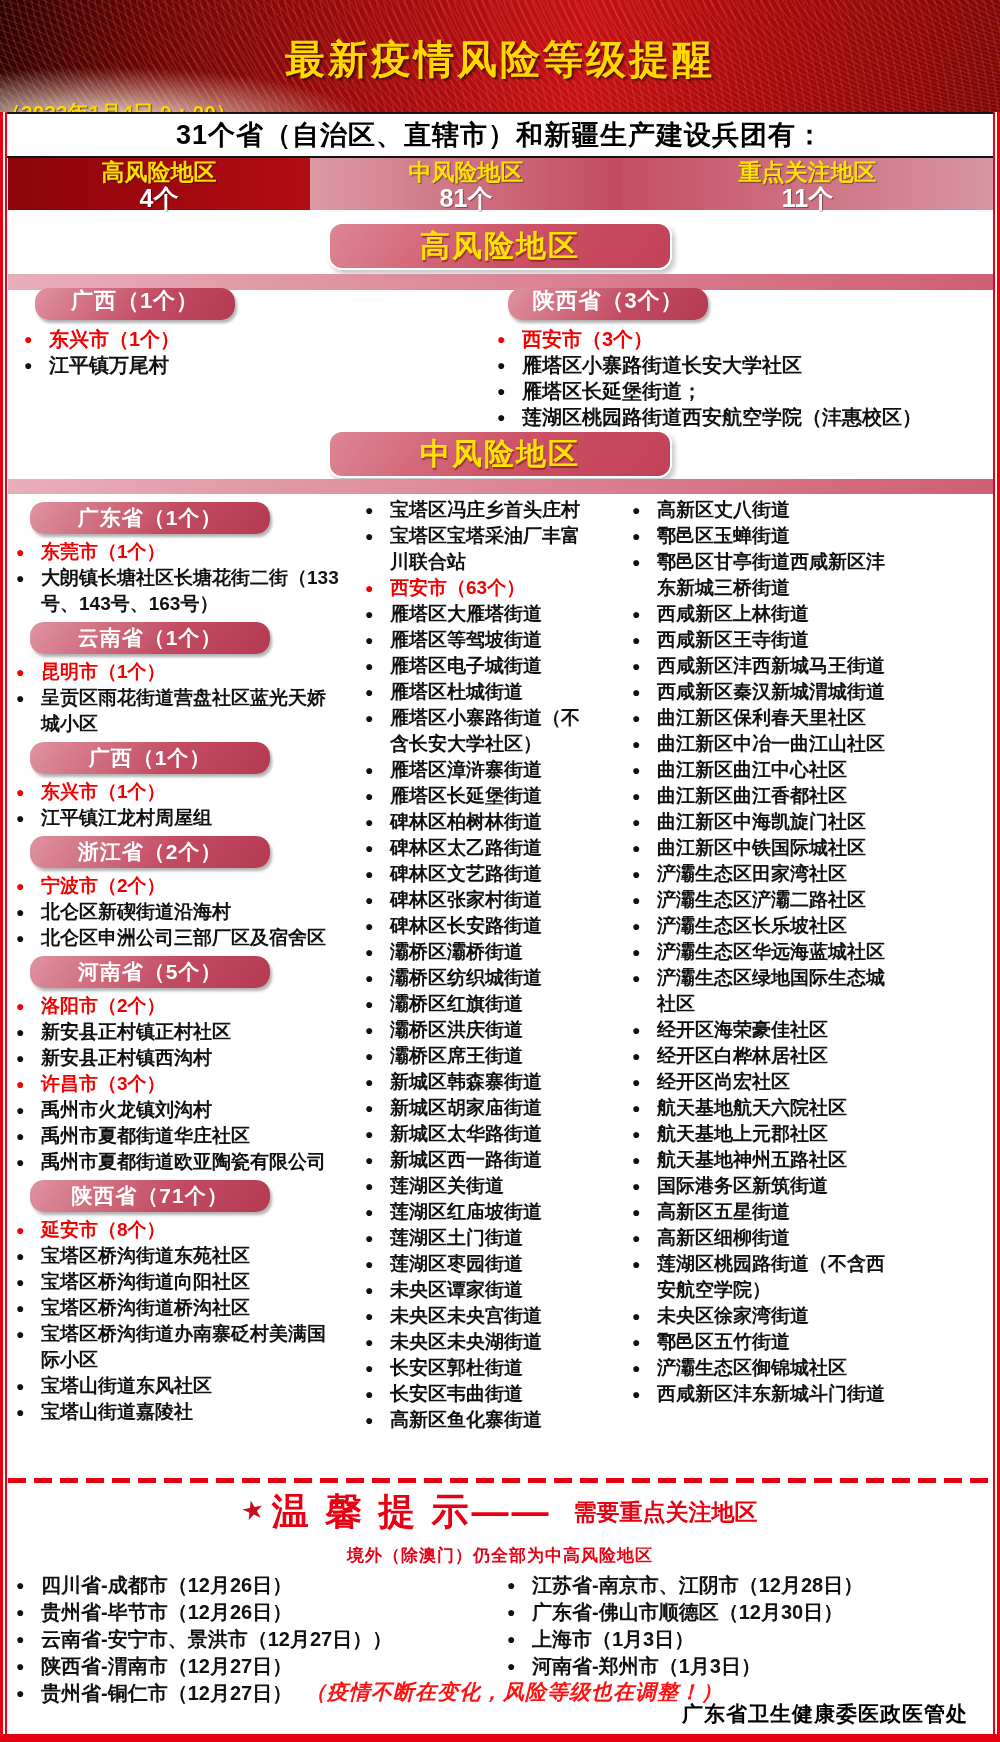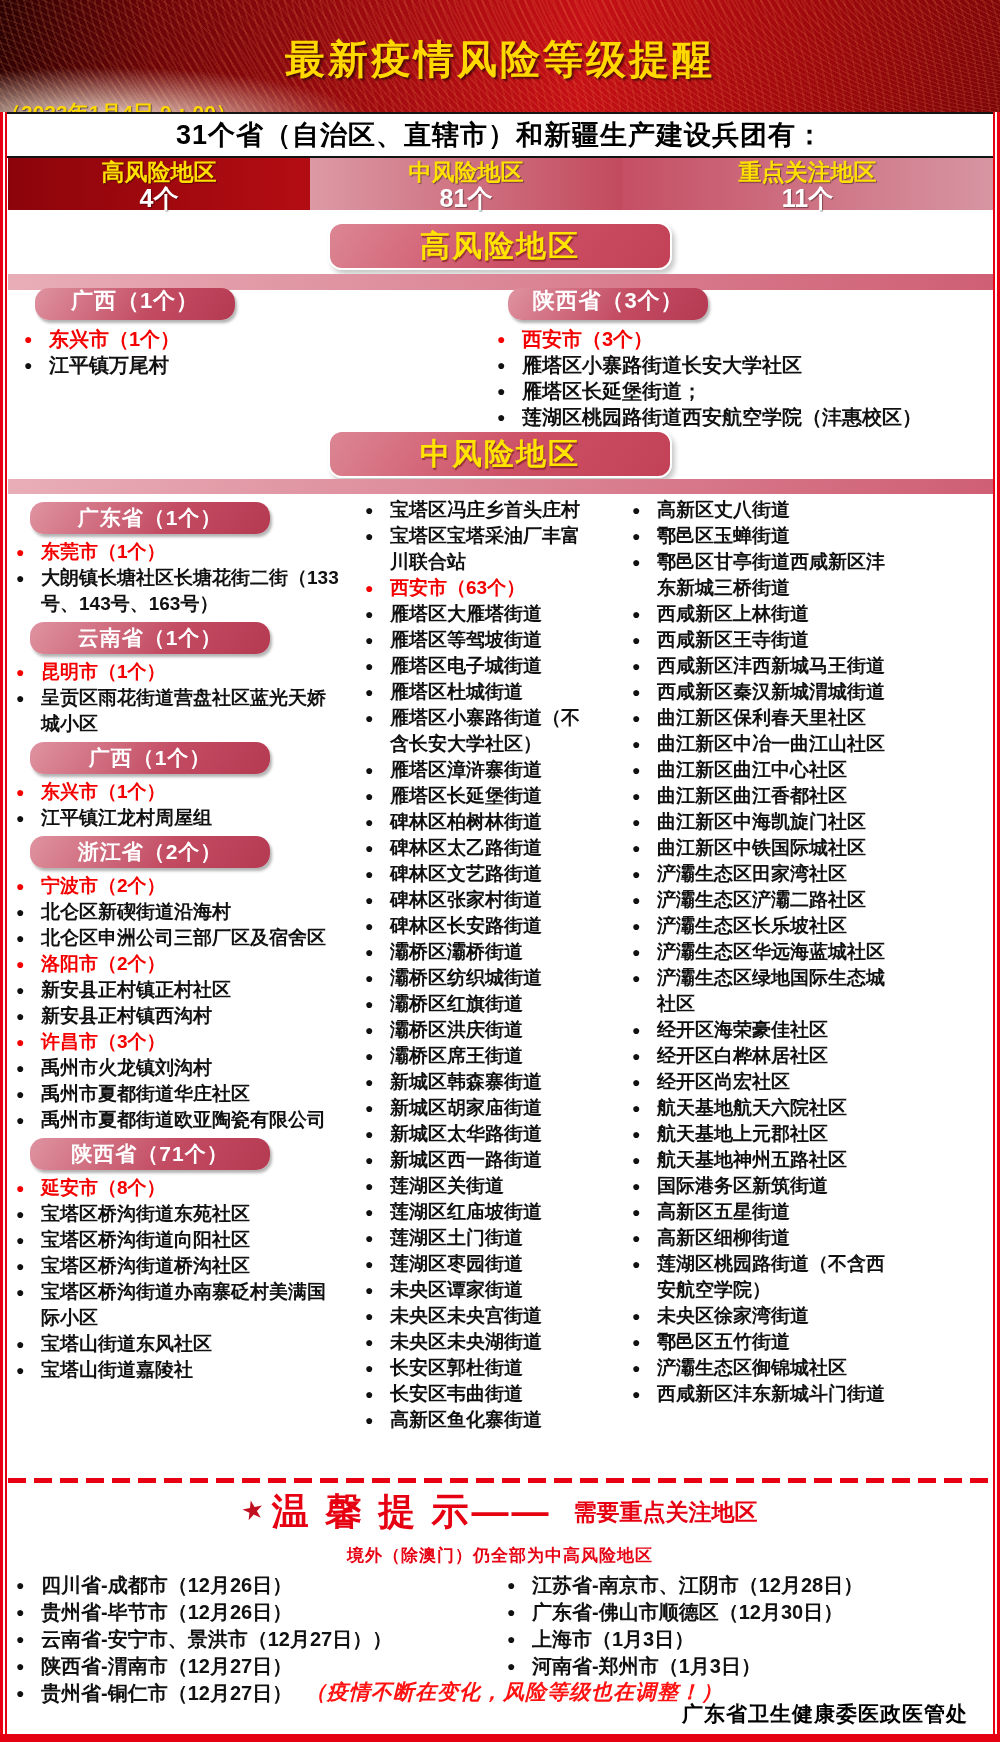--- a/index.html
+++ b/index.html
@@ -212,20 +212,24 @@
         <span class="txt">宁波市（2个）</span>
       </div>
       <div class="row p">
         <span class="bullet">●</span>
         <span class="txt">北仑区新碶街道沿海村</span>
       </div>
       <div class="row p">
         <span class="bullet">●</span>
         <span class="txt">北仑区申洲公司三部厂区及宿舍区</span>
       </div>
+      <div class="row h">
+        
+        <span class="txt">河南省（5个）</span>
+      </div>
       <div class="row c">
         <span class="bullet">●</span>
         <span class="txt">洛阳市（2个）</span>
       </div>
       <div class="row p">
         <span class="bullet">●</span>
         <span class="txt">新安县正村镇正村社区</span>
       </div>
       <div class="row p">
         <span class="bullet">●</span>

